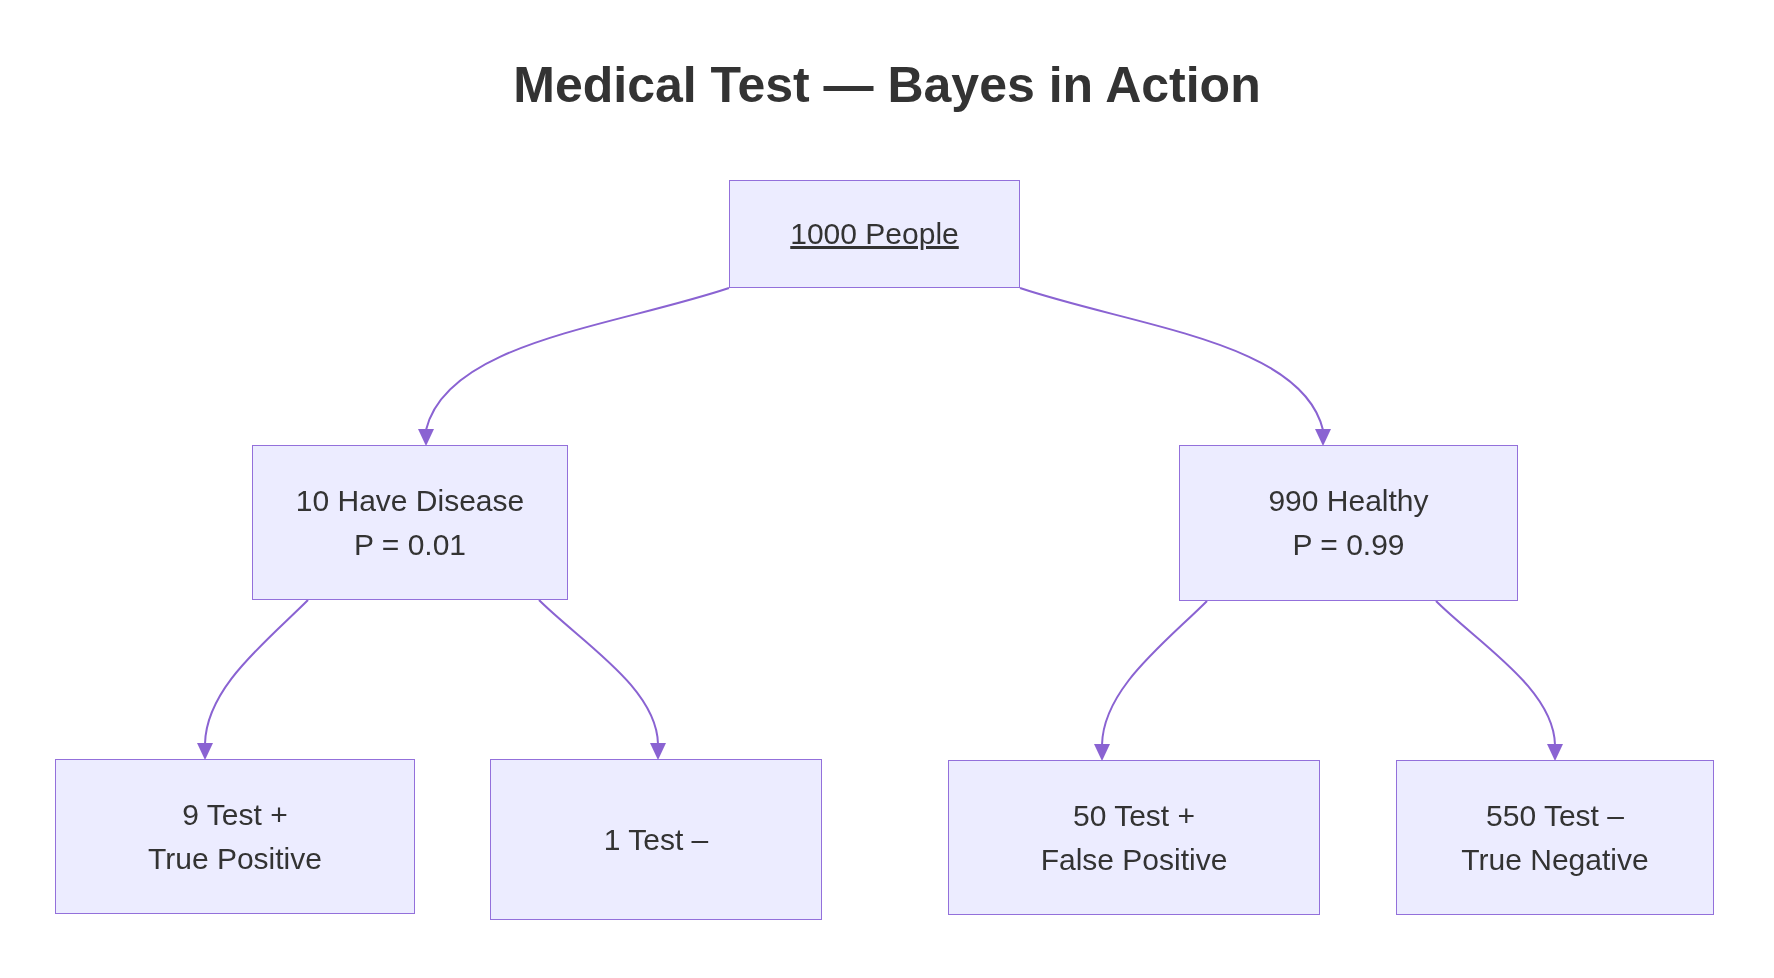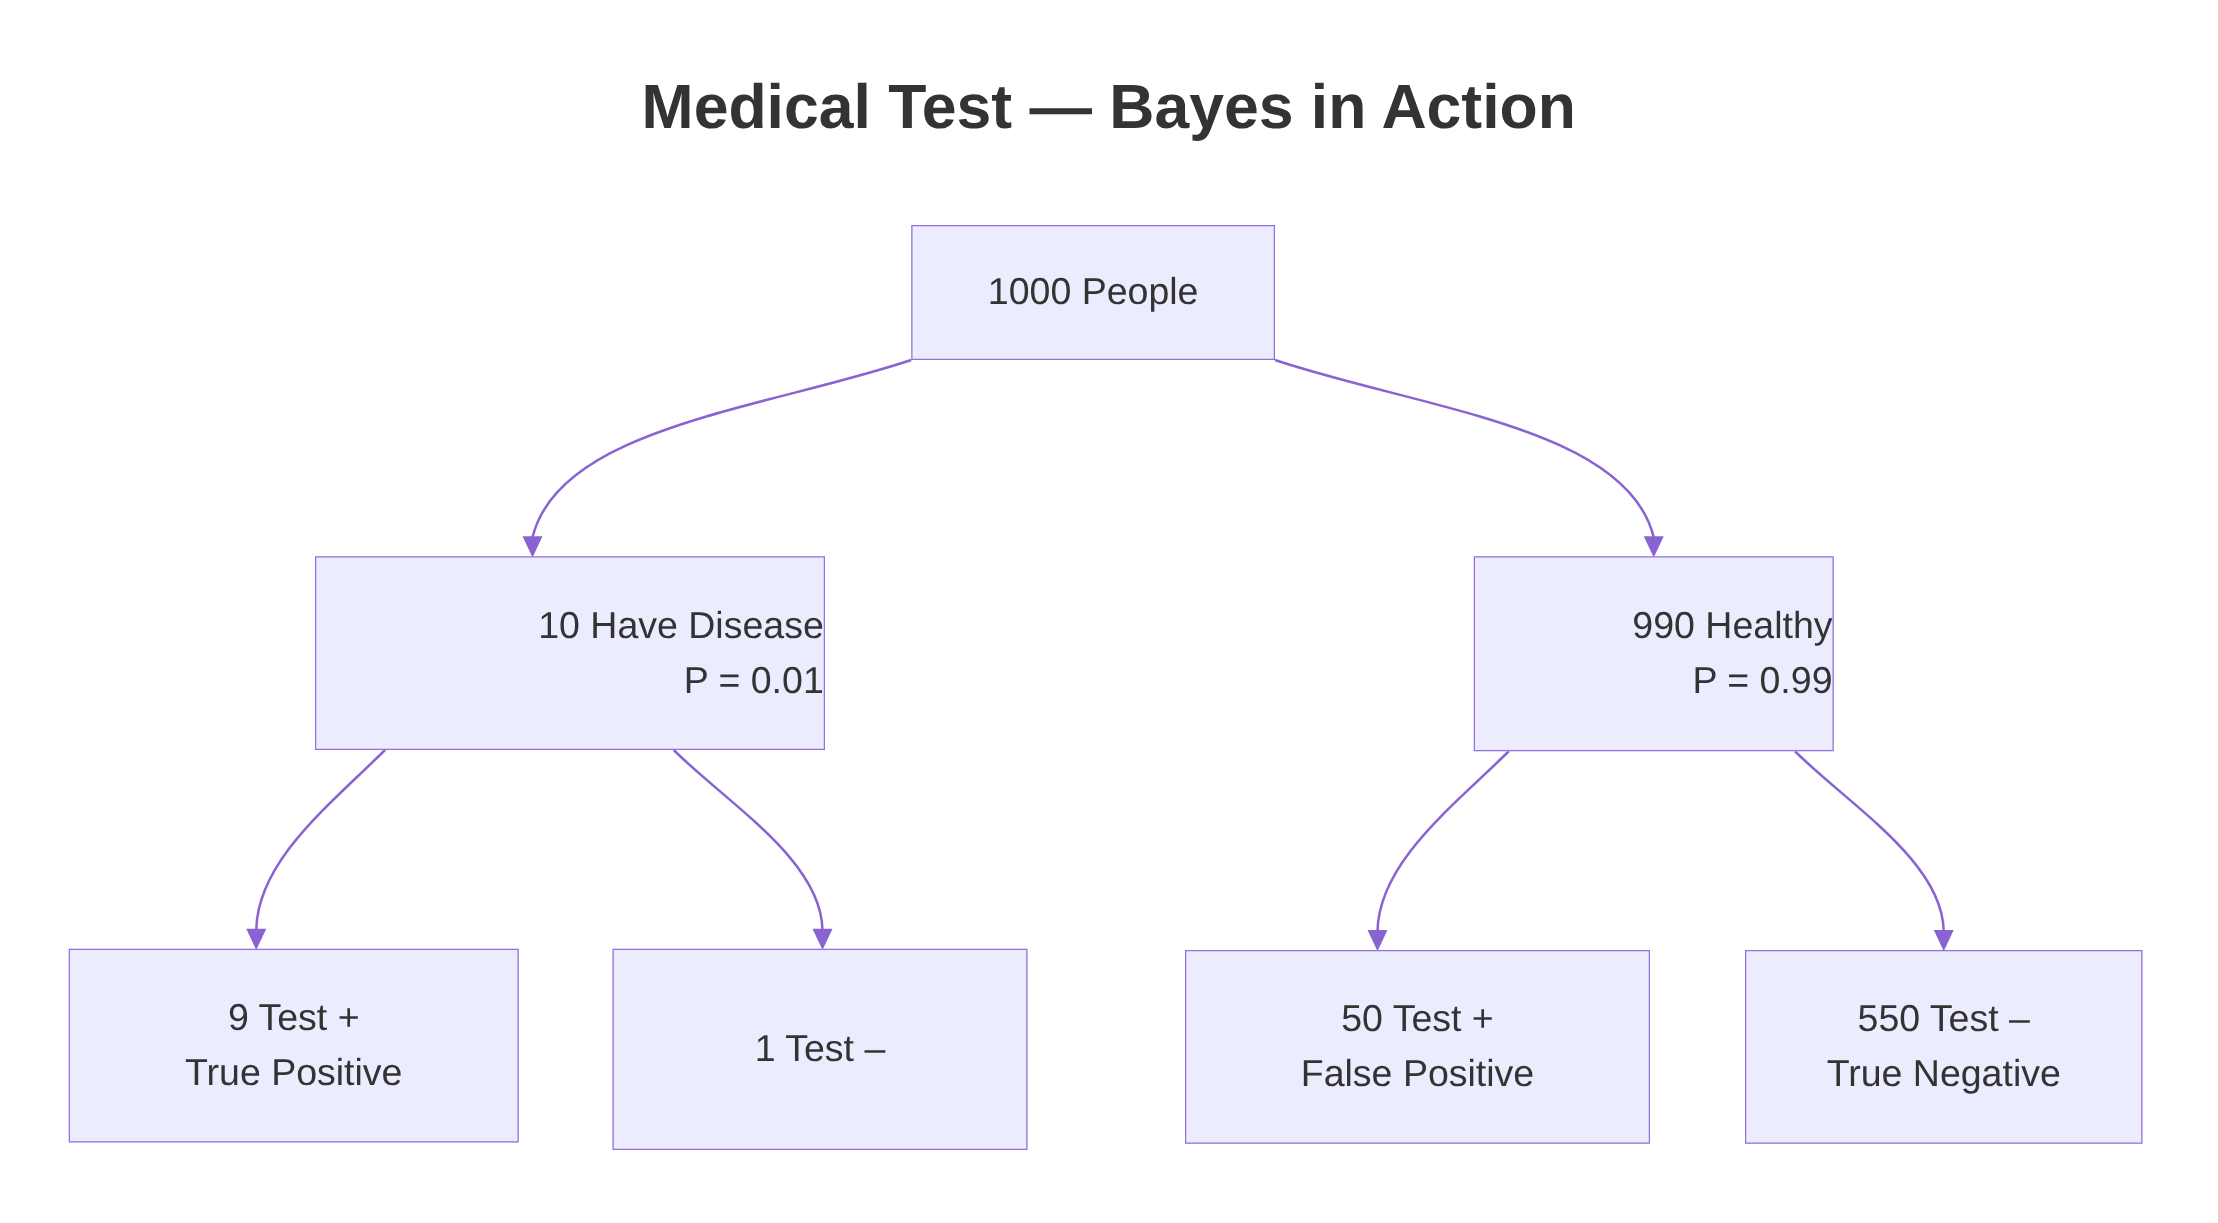--- a/index.html
+++ b/index.html
@@ -79,30 +79,30 @@
     <path class="edge-path" d="M 539 600 C 581 642, 657 688, 658 744"></path>
     <polygon class="arrow-head" points="650,743 666,743 658,760"></polygon>
 
     <path class="edge-path" d="M 1207 601 C 1165 643, 1103 689, 1102 745"></path>
     <polygon class="arrow-head" points="1094,744 1110,744 1102,761"></polygon>
 
     <path class="edge-path" d="M 1436 601 C 1478 643, 1554 689, 1555 745"></path>
     <polygon class="arrow-head" points="1547,744 1563,744 1555,761"></polygon>
   </svg>
 
-  <div class="node" style="left:729px; top:180px; width:291px; height:108px;">
+  <div class="node" style="left:729px; top:180px; width:291px; height:108px;text-decoration:underline;">
     <span>1000 People</span>
   </div>
 
-  <div class="node" style="left:252px; top:445px; width:408px; height:155px;align-items:flex-end;">
+  <div class="node" style="left:252px; top:445px; width:316px; height:155px;">
     <span>10 Have Disease</span>
     <span>P = 0.01</span>
   </div>
 
-  <div class="node" style="left:1179px; top:445px; width:288px; height:156px;align-items:flex-end;">
+  <div class="node" style="left:1179px; top:445px; width:339px; height:156px;">
     <span>990 Healthy</span>
     <span>P = 0.99</span>
   </div>
 
   <div class="node" style="left:55px; top:759px; width:360px; height:155px;">
     <span>9 Test +</span>
     <span>True Positive</span>
   </div>
 
   <div class="node" style="left:490px; top:759px; width:332px; height:161px;">

